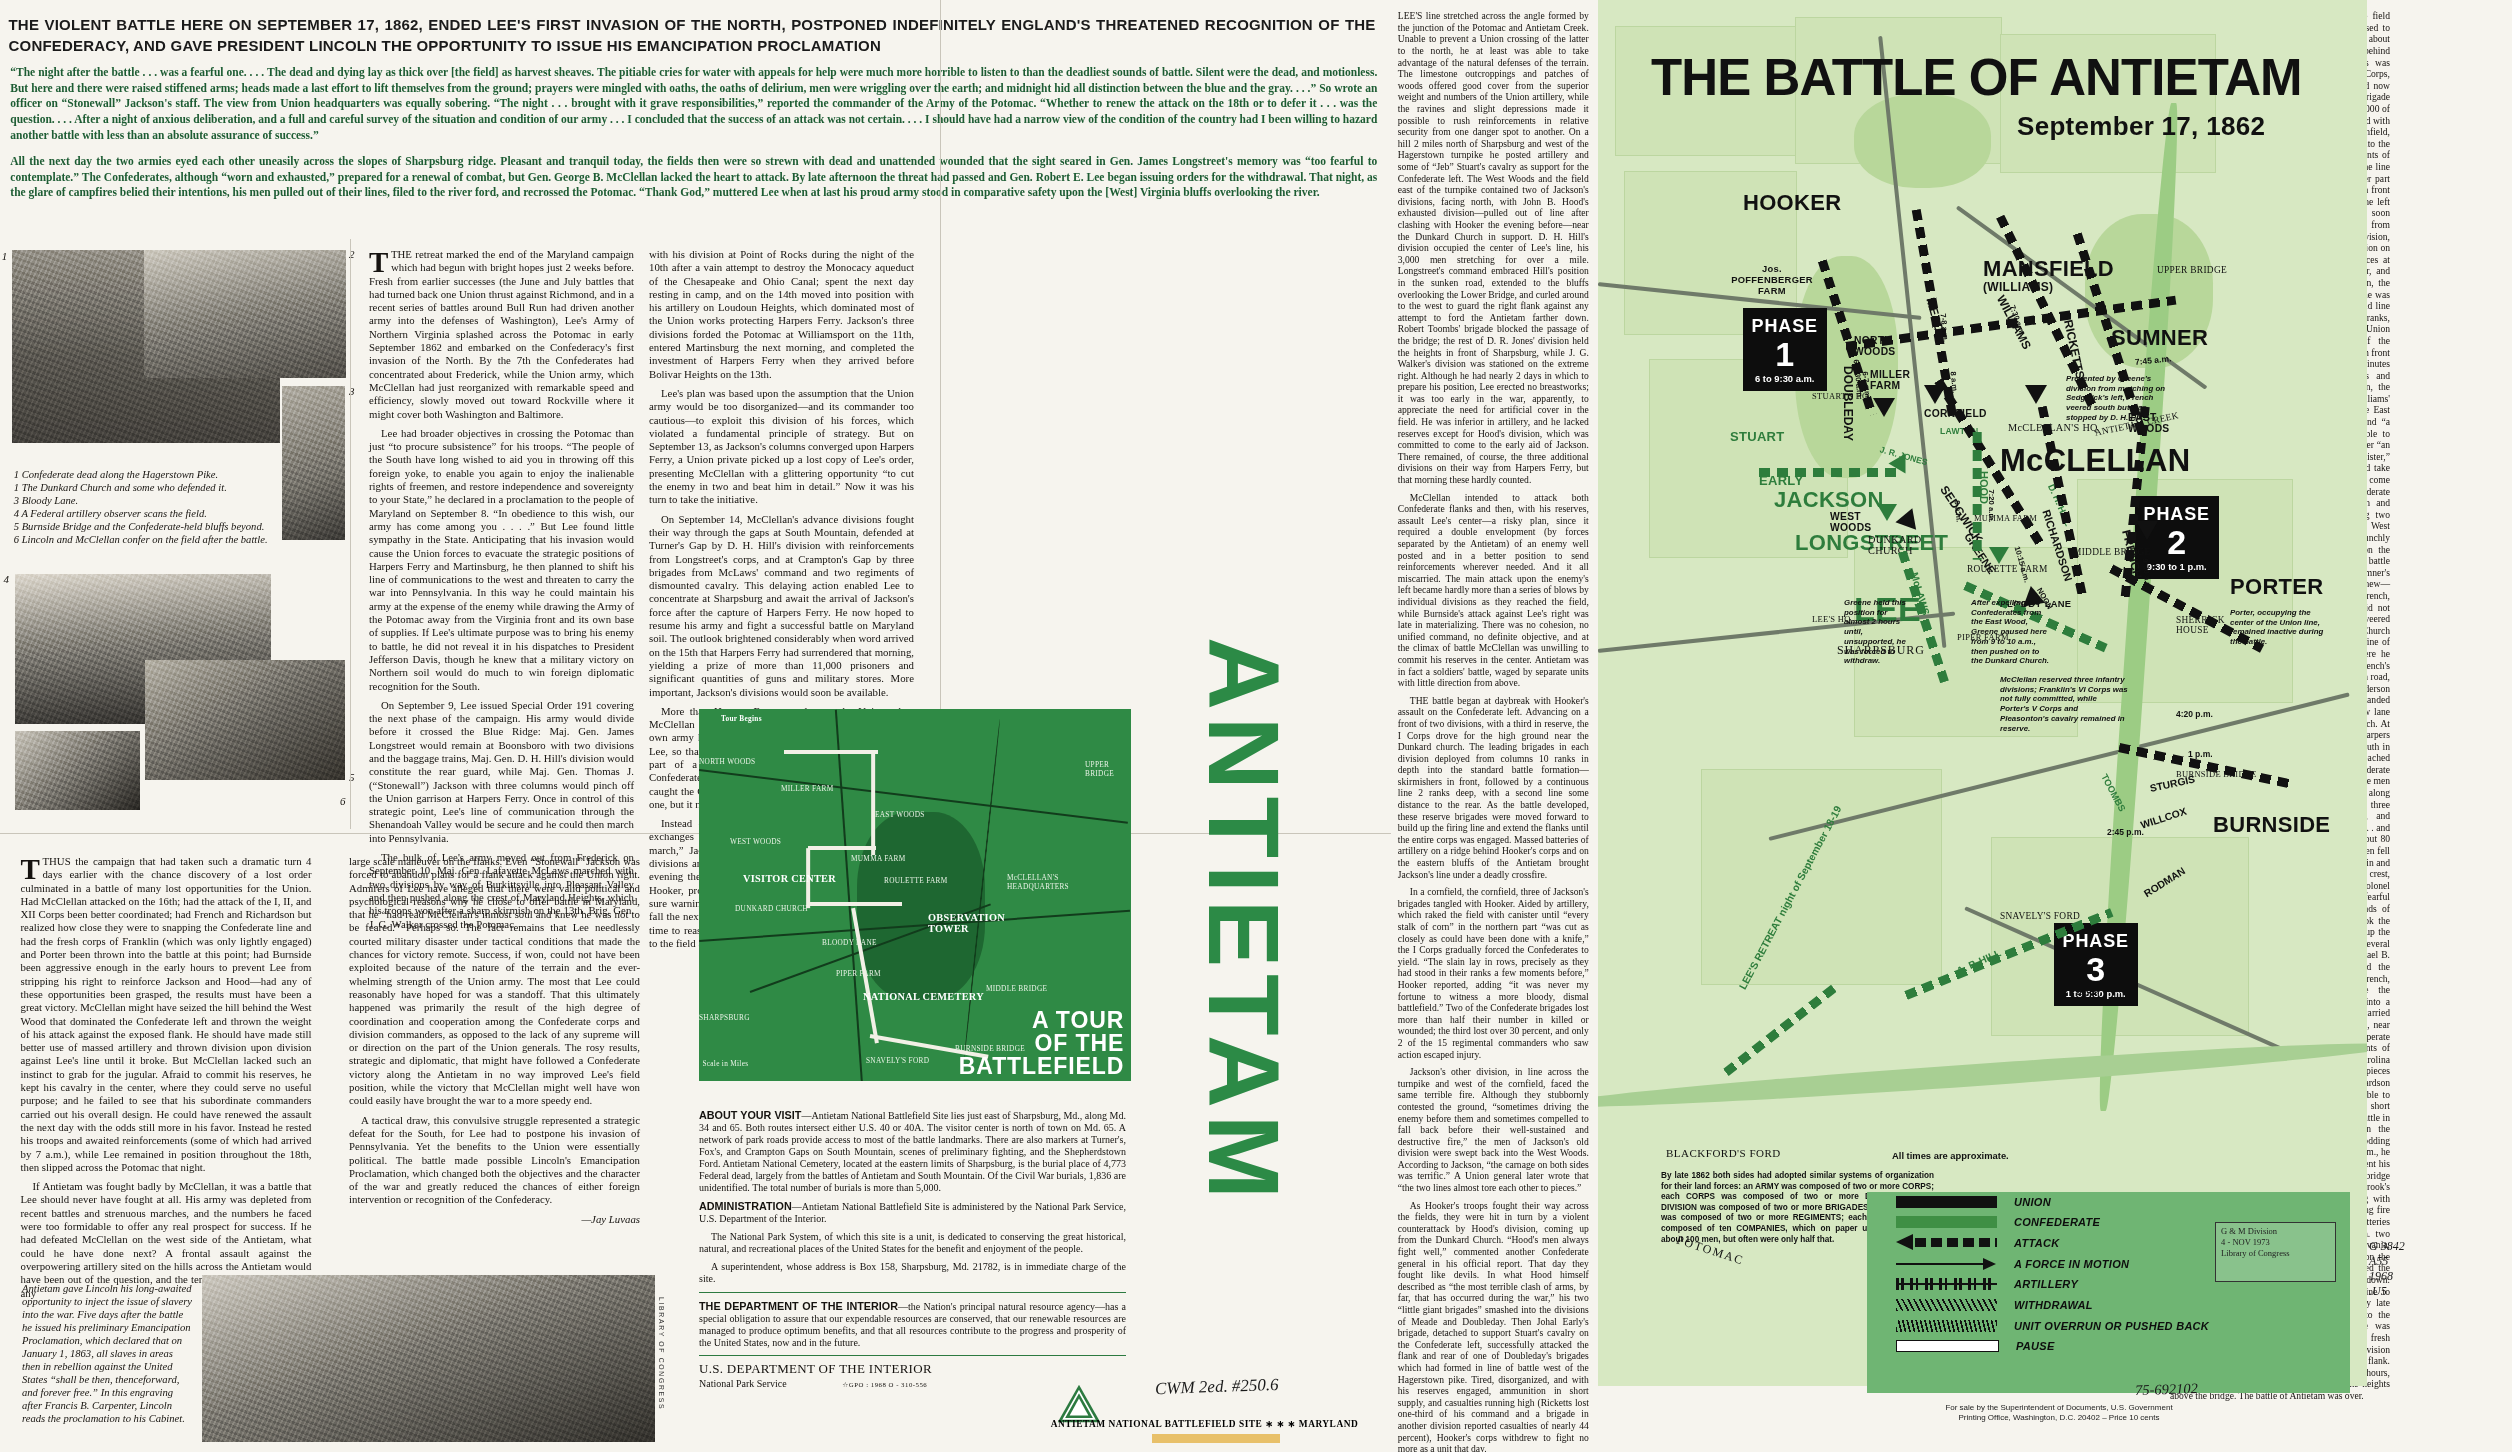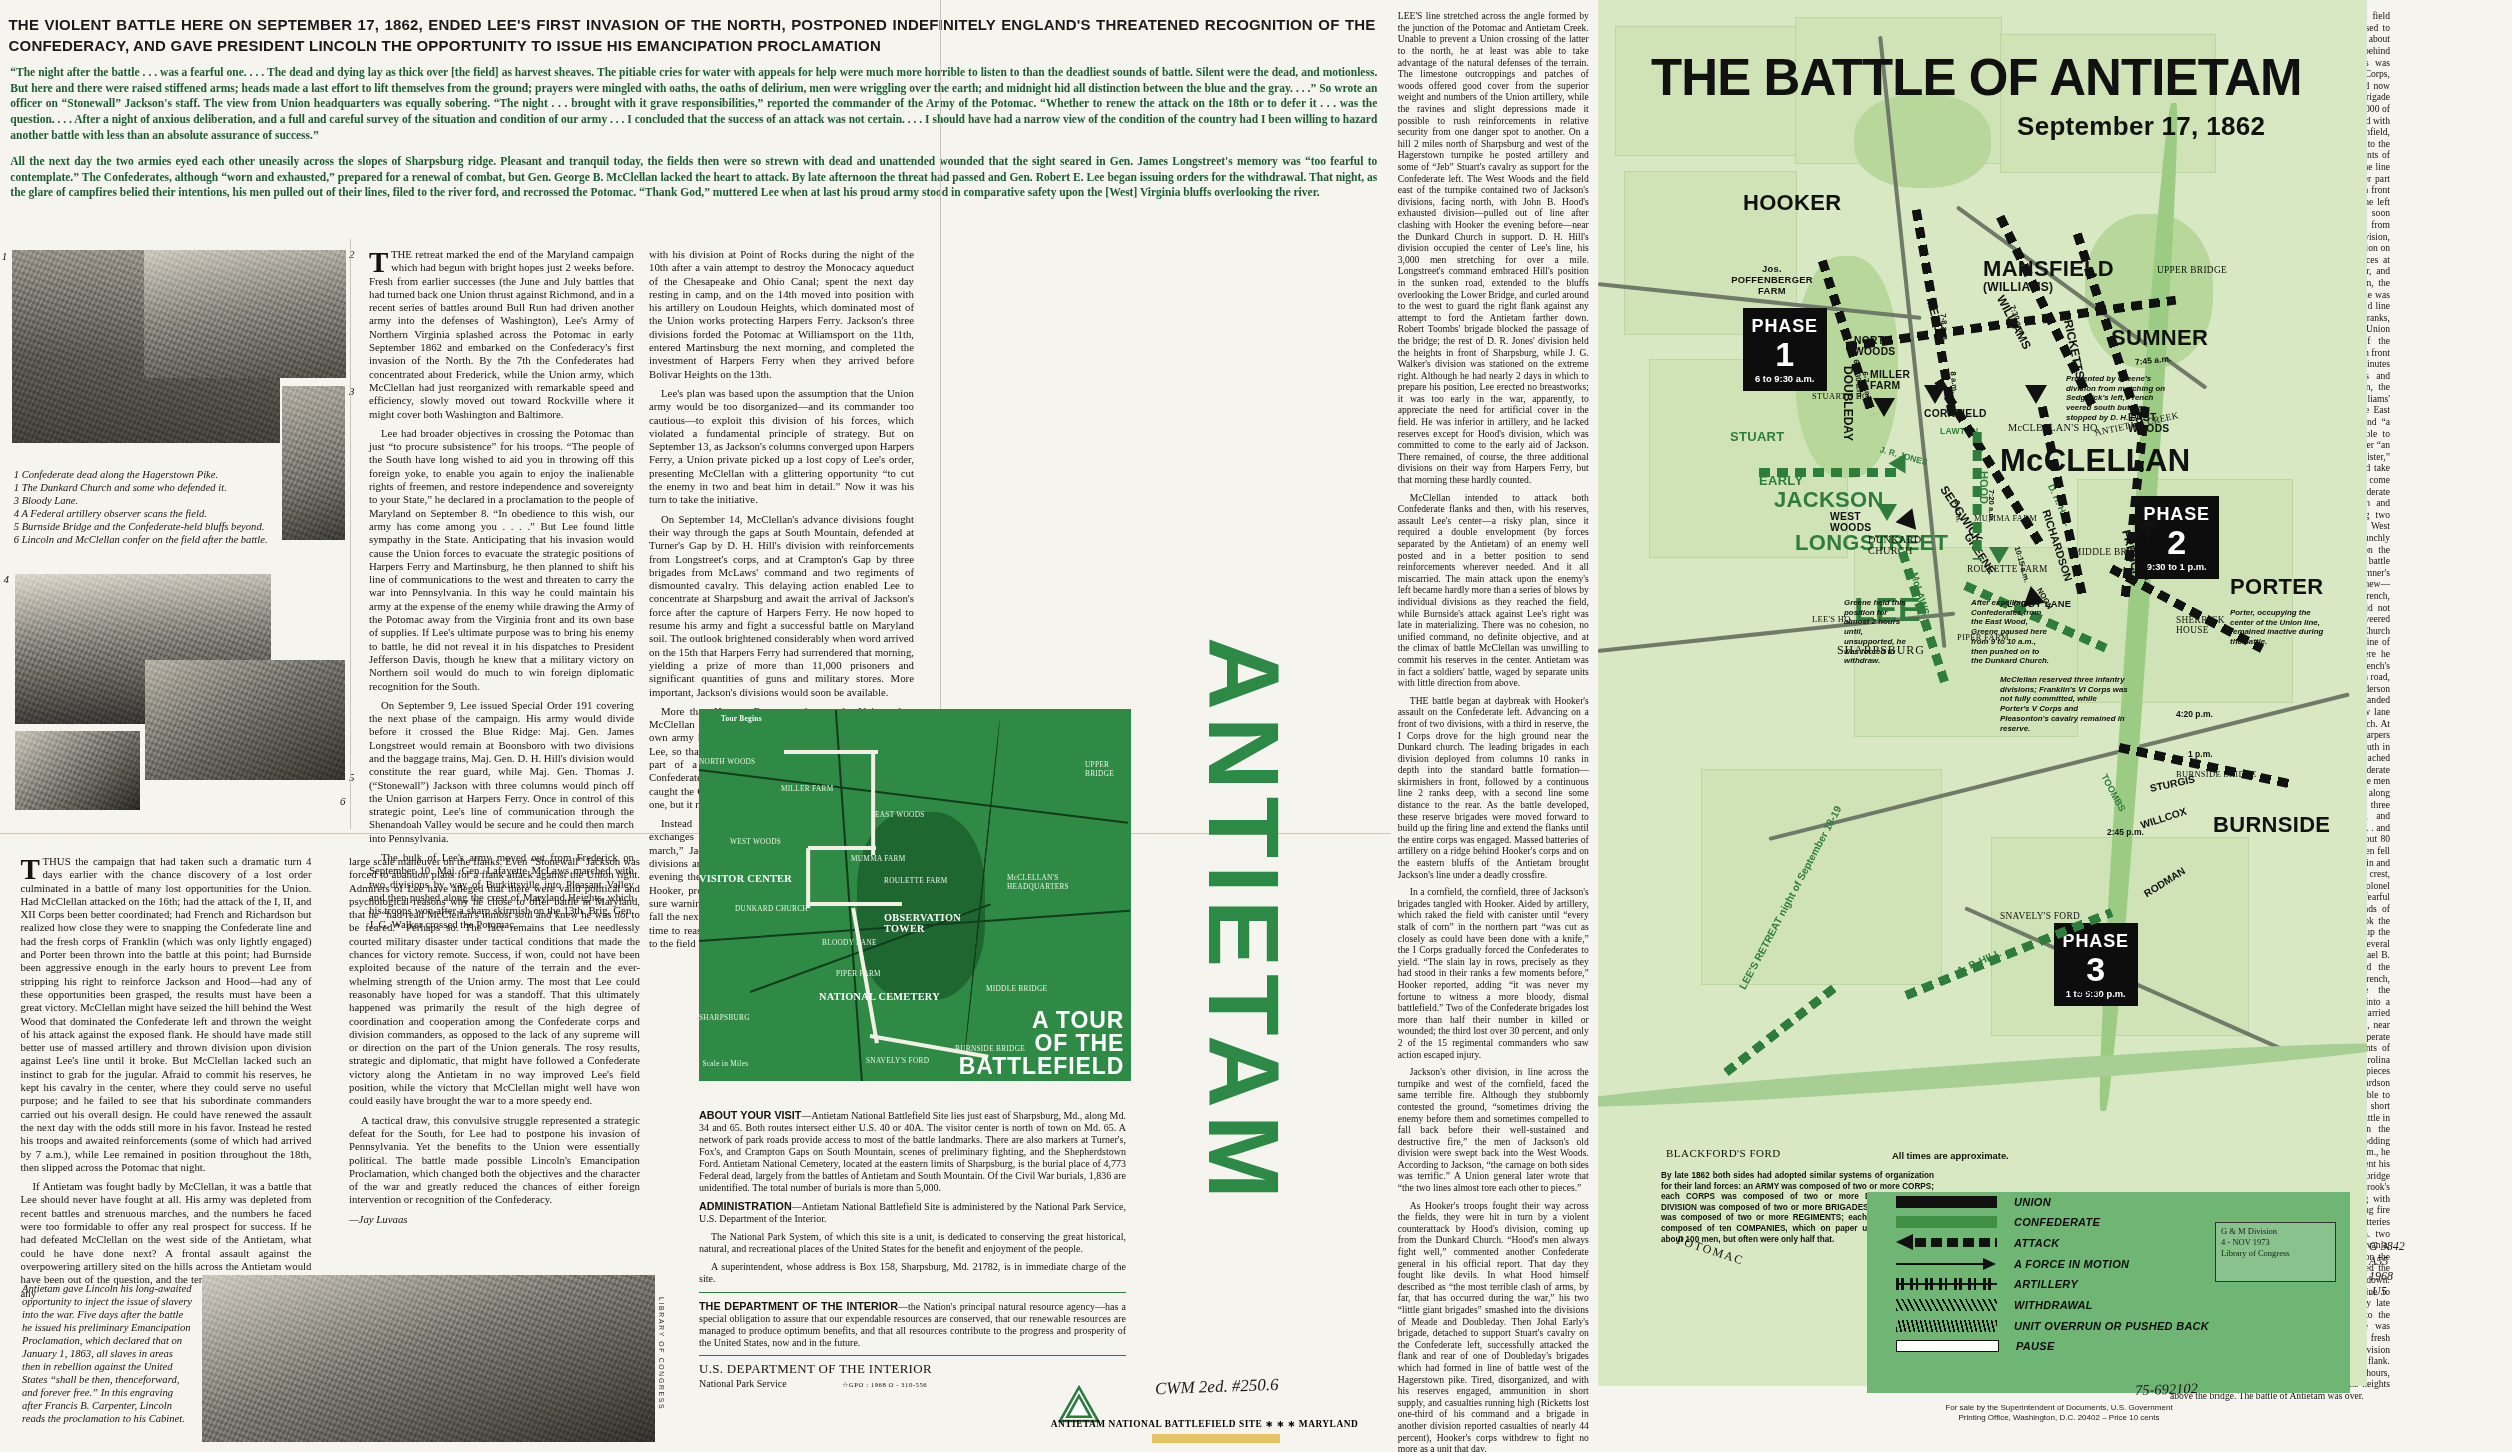--- a/index.html
+++ b/index.html
@@ -54,21 +54,21 @@
   #bigWord span{writing-mode:vertical-rl;font-family:"Liberation Sans",sans-serif;
     font-weight:bold;font-size:101px;letter-spacing:6.8px;color:#2c8a46;line-height:1;}
 
   
   #tourmap{position:absolute;left:699px;top:709px;width:432px;height:372px;
     background:#2f8a45;overflow:hidden;}
   #tourmap .road{position:absolute;background:#123c1c;height:1.7px;transform-origin:left center;}
   #tourmap .route{position:absolute;background:#f2f0e6;height:4.3px;transform-origin:left center;}
   #tourmap .lbl{position:absolute;font-family:"Liberation Serif",serif;
     font-size:7.3px;color:#e9f3e6;letter-spacing:0.3px;}
-  #tourmap .lbl.big{font-size:10.3px;font-weight:bold;color:#fff;}
+  #tourmap .lbl.big{font-size:10.3px;font-weight:bold;color:#fff;padding-left:44px;}
   #tourmap .creek{position:absolute;border-left:1.7px solid #17421f;}
   #tourmap .woods{position:absolute;background:rgba(12,60,25,.45);border-radius:40%;}
   #tourmapTitle{position:absolute;right:6.8px;bottom:3.4px;text-align:right;
     font-family:"Liberation Sans",sans-serif;font-weight:bold;font-size:23px;
     color:#ffffff;line-height:23px;letter-spacing:0.9px;}
 
   
   .subhead{font-family:"Liberation Sans",sans-serif;font-weight:bold;font-size:10.8px;}
   .rule{border-top:1.7px solid #2c7a40;margin:6.8px 0 6.8px 0;}
 
@@ -207,21 +207,21 @@
     <div class="vline" style="left:0;top:833px;width:1391px;height:0.9px;"></div>
 
     <div class="bodycol" style="left:20.5px;top:855px;width:291px;">
       <p class="noind"><span class="dropcapP">T</span><span>THUS the campaign that had taken such a dramatic turn 4 days earlier with the chance discovery of a lost order culminated in a battle of many lost opportunities for the Union. Had McClellan attacked on the 16th; had the attack of the I, II, and XII Corps been better coordinated; had French and Richardson but realized how close they were to snapping the Confederate line and had the fresh corps of Franklin (which was only lightly engaged) and Porter been thrown into the battle at this point; had Burnside been aggressive enough in the early hours to prevent Lee from stripping his right to reinforce Jackson and Hood—had any of these opportunities been grasped, the results must have been a great victory. McClellan might have seized the hill behind the West Wood that dominated the Confederate left and thrown the weight of his attack against the exposed flank. He should have made still better use of massed artillery and thrown division upon division against Lee's line until it broke. But McClellan lacked such an instinct to grab for the jugular. Afraid to commit his reserves, he kept his cavalry in the center, where they could serve no useful purpose; and he failed to see that his subordinate commanders carried out his overall design. He could have renewed the assault the next day with the odds still more in his favor. Instead he rested his troops and awaited reinforcements (some of which had arrived by 7 a.m.), while Lee remained in position throughout the 18th, then slipped across the Potomac that night.</span></p>
       <p>If Antietam was fought badly by McClellan, it was a battle that Lee should never have fought at all. His army was depleted from recent battles and strenuous marches, and the numbers he faced were too formidable to offer any real prospect for success. If he had defeated McClellan on the west side of the Antietam, what could he have done next? A frontal assault against the overpowering artillery sited on the hills across the Antietam would have been out of the question, and the terrain did not lend itself to any</p>
     </div>
 
     <div class="bodycol" style="left:349px;top:855px;width:291px;">
       <p class="noind">large scale maneuver on the flanks. Even “Stonewall” Jackson was forced to abandon plans for a flank attack against the Union right. Admirers of Lee have alleged that there were valid political and psychological reasons why he chose to offer battle in Maryland, that he “had read McClellan's inmost soul and knew he was not to be feared.” Perhaps so. The fact remains that Lee needlessly courted military disaster under tactical conditions that made the chances for victory remote. Success, if won, could not have been exploited because of the nature of the terrain and the ever-whelming strength of the Union army. The most that Lee could reasonably have hoped for was a standoff. That this ultimately happened was primarily the result of the high degree of coordination and cooperation among the Confederate corps and division commanders, as opposed to the lack of any supreme will or direction on the part of the Union generals. The rosy results, strategic and diplomatic, that might have followed a Confederate victory along the Antietam in no way improved Lee's field position, while the victory that McClellan might well have won could easily have brought the war to a more speedy end.</p>
       <p>A tactical draw, this convulsive struggle represented a strategic defeat for the South, for Lee had to postpone his invasion of Pennsylvania. Yet the benefits to the Union were essentially political. The battle made possible Lincoln's Emancipation Proclamation, which changed both the objectives and the character of the war and greatly reduced the chances of either foreign intervention or recognition of the Confederacy.</p>
-      <p class="noind" style="text-align:left;font-style:italic;">—Jay Luvaas</p>
+      <p class="noind" style="text-align:right;font-style:italic;">—Jay Luvaas</p>
     </div>
 
     <div class="caption" style="position:absolute;left:22px;top:1282px;width:171px;">Antietam gave Lincoln his long-awaited opportunity to inject the issue of slavery into the war. Five days after the battle he issued his preliminary Emancipation Proclamation, which declared that on January 1, 1863, all slaves in areas then in rebellion against the United States “shall be then, thenceforward, and forever free.” In this engraving after Francis B. Carpenter, Lincoln reads the proclamation to his Cabinet.</div>
 
     <div class="photo" style="left:202px;top:1275px;width:453px;height:167px;background:linear-gradient(160deg,#cfcbc2 0%,#817e76 45%,#35332e 100%);">
       <div class="grain"></div>
       </div>
     <div class="sidecredit" style="left:658px;top:1297px;">LIBRARY OF CONGRESS</div>
 
     <div id="tourmap">

